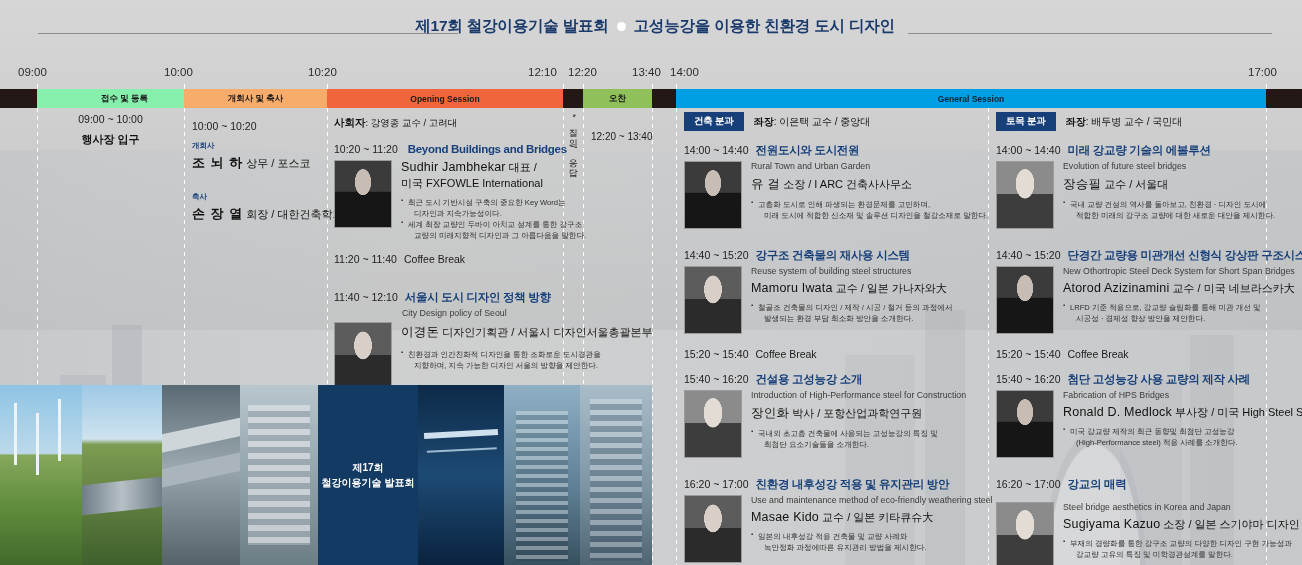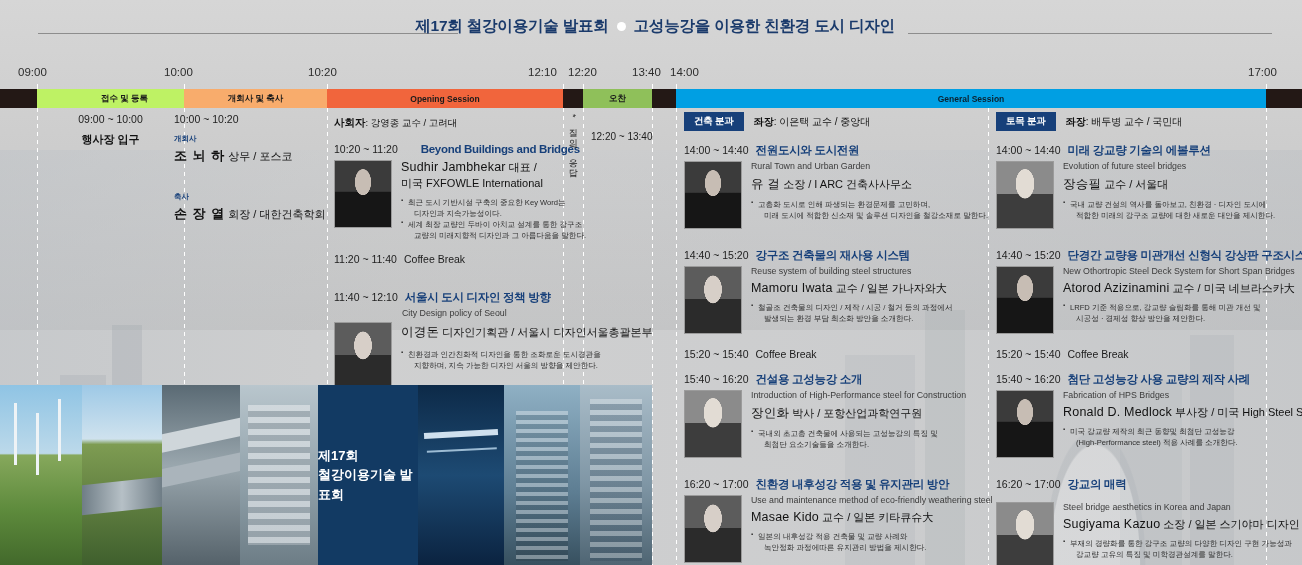--- a/index.html
+++ b/index.html
@@ -43,21 +43,21 @@
       linear-gradient(180deg,#9ec9e6 0%,#cfe2ee 30%,#7e9c52 33%,#3f5f2d 100%);}
   .ph.p2::after{content:"";position:absolute;left:0;top:96px;width:80px;height:30px;
       background:linear-gradient(90deg,#6f7d86,#b6c0c6,#6f7d86);transform:skewY(-6deg);}
   .ph.p3{width:78px;background:linear-gradient(180deg,#5a6a74 0%,#9aa7ae 45%,#55626a 100%);}
   .ph.p3::after{content:"";position:absolute;left:-10px;top:40px;width:110px;height:18px;
       background:#cfd6da;transform:rotate(-12deg);box-shadow:0 34px 0 0 #aab4bb;}
   .ph.p4{width:78px;background:linear-gradient(180deg,#b9c6cd 0%,#8fa0a9 55%,#6d7d86 100%);}
   .ph.p4::after{content:"";position:absolute;left:8px;top:20px;width:62px;height:140px;
       background:repeating-linear-gradient(180deg,#d8dee2 0 6px,#9ea9b0 6px 12px);opacity:.8;}
   .ph.plabel{width:100px;background:#123a63;display:flex;align-items:center;justify-content:center;}
-  .plabel-txt{color:#fff;font-size:13px;line-height:1.5;text-align:left;font-weight:bold;}
+  .plabel-txt{color:#fff;font-size:10px;line-height:1.5;text-align:center;font-weight:bold;}
   .ph.p5{width:86px;background:linear-gradient(180deg,#0d2a48 0%,#1d4a73 50%,#0b2340 100%);}
   .ph.p5::after{content:"";position:absolute;left:6px;top:46px;width:74px;height:6px;background:#cfe0ee;
       box-shadow:0 16px 0 -2px #9dbcd4;transform:rotate(-3deg);}
   .ph.p6{width:76px;background:linear-gradient(180deg,#8fb0c4 0%,#5d7d92 60%,#37505f 100%);}
   .ph.p6::after{content:"";position:absolute;left:12px;top:26px;width:52px;height:150px;
       background:repeating-linear-gradient(180deg,rgba(255,255,255,.35) 0 4px,rgba(0,0,0,.10) 4px 9px);}
   .ph.p7{width:72px;background:linear-gradient(180deg,#a9bcc8 0%,#7f96a5 55%,#4f6573 100%);}
   .ph.p7::after{content:"";position:absolute;left:10px;top:14px;width:52px;height:162px;
       background:repeating-linear-gradient(180deg,rgba(255,255,255,.30) 0 5px,rgba(20,40,60,.18) 5px 11px);}
 
@@ -160,21 +160,21 @@
     <div class="tickline" style="left:583px"></div>
     <div class="tick" style="left:632px">13:40</div>
     <div class="tickline" style="left:652px"></div>
     <div class="tick" style="left:670px">14:00</div>
     <div class="tickline" style="left:676px"></div>
     <div class="tick" style="left:1248px">17:00</div>
     <div class="tickline" style="left:1266px"></div>
   </div>
 
   <div class="band">
-    <div class="seg" style="left:37px;width:175px;background:#bef264">접수 및 등록</div>
+    <div class="seg" style="left:37px;width:175px;background:#86efac">접수 및 등록</div>
     <div class="seg" style="left:184px;width:143px;background:#f8ac6c">개회사 및 축사</div>
     <div class="seg" style="left:327px;width:236px;background:#f1653c">Opening Session</div>
     <div class="seg" style="left:583px;width:69px;background:#8fc05a">오찬</div>
     <div class="seg" style="left:676px;width:590px;background:#009fe3;color:#0a2230">General  Session</div>
   </div>
 
   <div class="vdash" style="left:37px"></div>
   <div class="vdash" style="left:184px"></div>
   <div class="vdash" style="left:327px"></div>
   <div class="vdash" style="left:563px"></div>
@@ -182,46 +182,46 @@
   <div class="vdash" style="left:652px"></div>
   <div class="vdash" style="left:676px"></div>
   <div class="vdash" style="left:988px"></div>
   <div class="vdash" style="left:1266px"></div>
 
   <div class="col center" style="left:37px;width:147px;padding-top:5px">
     <div class="ttime">09:00 ~ 10:00</div>
     <div style="font-size:11px;font-weight:bold;color:#111;margin-top:7px">행사장 입구</div>
   </div>
 
-  <div class="col" style="left:174px;width:132px;padding-top:5px">
+  <div class="col" style="left:192px;width:132px;padding-top:12px">
     <div class="ttime">10:00 ~ 10:20</div>
 
     <div style="margin-top:9px">
       <div style="font-size:7.5px;font-weight:bold;color:#17407a">개회사</div>
       <div style="margin-top:2px;white-space:nowrap">
         <span style="font-size:13px;font-weight:bold;color:#111;letter-spacing:1px">조 뇌 하</span><span style="font-size:11px;color:#111"> 상무 / 포스코</span>
       </div>
     </div>
 
-    <div style="margin-top:27px">
+    <div style="margin-top:20px">
       <div style="font-size:7.5px;font-weight:bold;color:#17407a">축사</div>
       <div style="margin-top:2px;white-space:nowrap">
         <span style="font-size:13px;font-weight:bold;color:#111;letter-spacing:1px">손 장 열</span><span style="font-size:11px;color:#111"> 회장 / 대한건축학회</span>
       </div>
     </div>
   </div>
 
   <div class="col" style="left:334px;width:228px;padding-top:4px">
 
     <div style="white-space:nowrap">
       <span style="font-size:10.5px;font-weight:bold;color:#111">사회자</span><span style="font-size:9.5px;color:#111">: 강영종 교수 / 고려대</span>
     </div>
 
     <div style="margin-top:13px">
-      <div style="display:flex;gap:23px;align-items:flex-start">
+      <div style="display:flex;gap:10px;align-items:flex-start">
         <span class="ttime">10:20 ~ 11:20</span>
         <span class="ttl-ko">Beyond Buildings and Bridges</span>
       </div>
       <div class="row" style="margin-top:5px">
         <div class="photo dark"></div>
         <div>
           <div class="spk" style="margin-top:0">
             <b>Sudhir Jambhekar</b><span> 대표 /</span>
           </div>
           <div class="spk" style="margin-top:1px">미국 FXFOWLE International</div>

